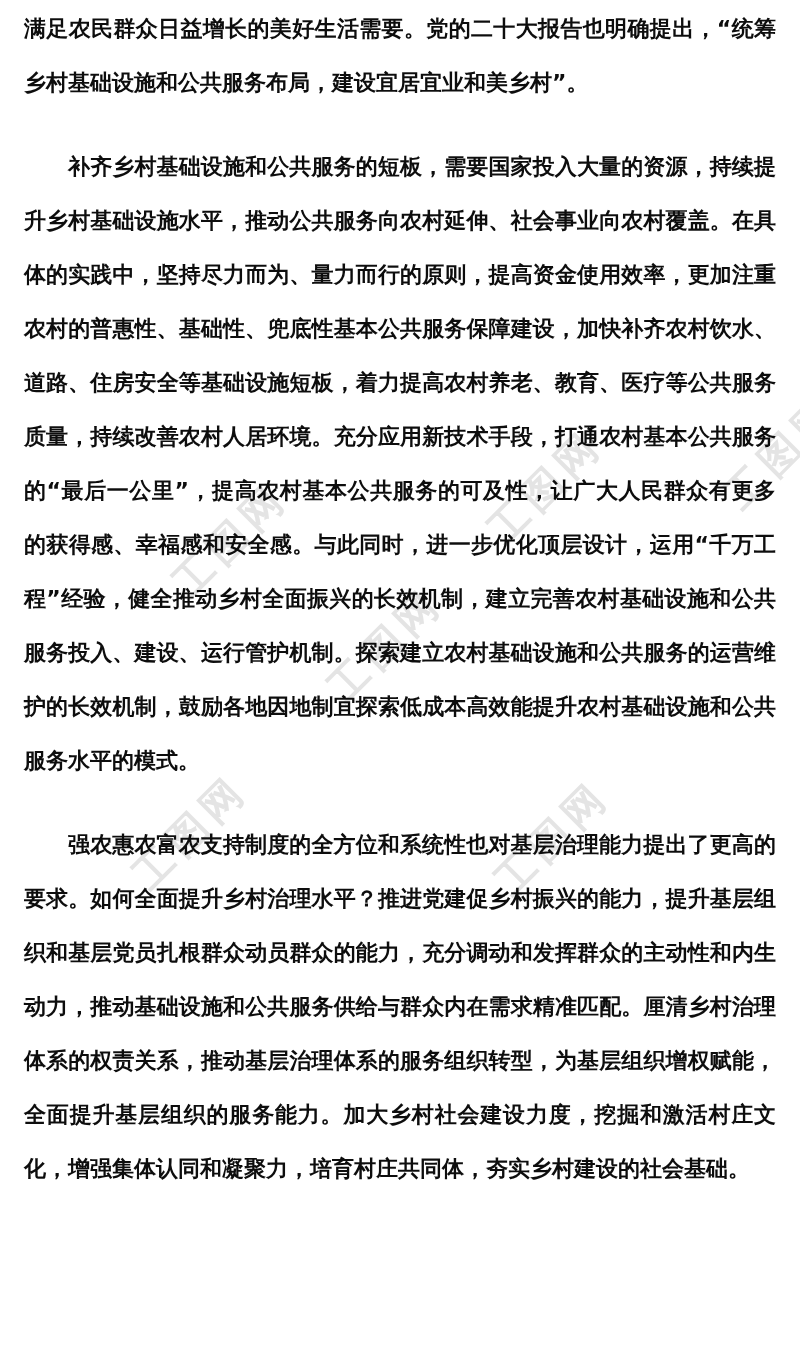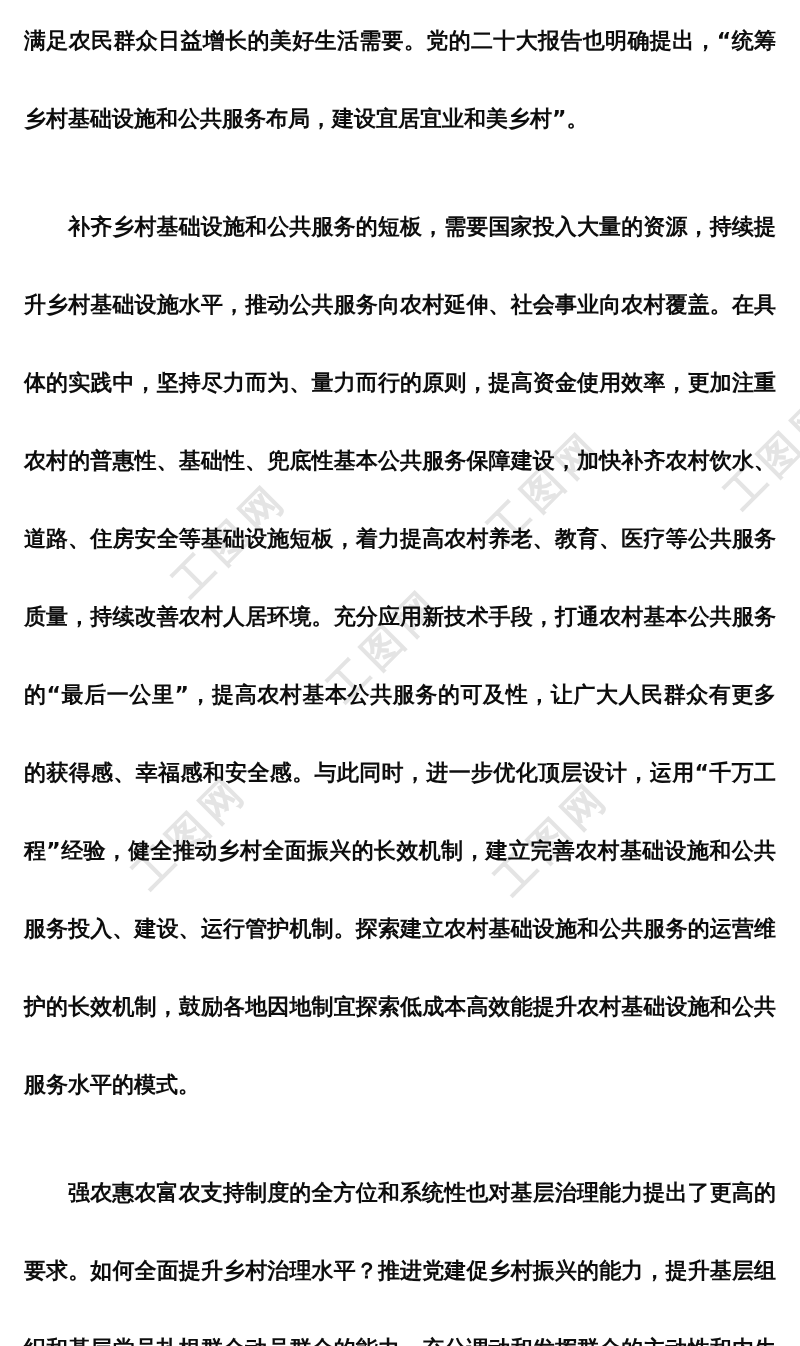--- a/index.html
+++ b/index.html
@@ -33,21 +33,21 @@
   }
   .content {
     position: relative;
     z-index: 1;
     padding: 2px 24px 0 24px;
   }
   .para {
     margin: 0 0 30px 0;
     font-size: 22px;
     font-weight: 700;
-    line-height: 78px;
+    line-height: 54px;
     color: #0d0d0d;
     text-align: justify;
     text-indent: 2em;
   }
   .para.no-indent {
     text-indent: 0;
   }
 </style>
 </head>
 <body>

